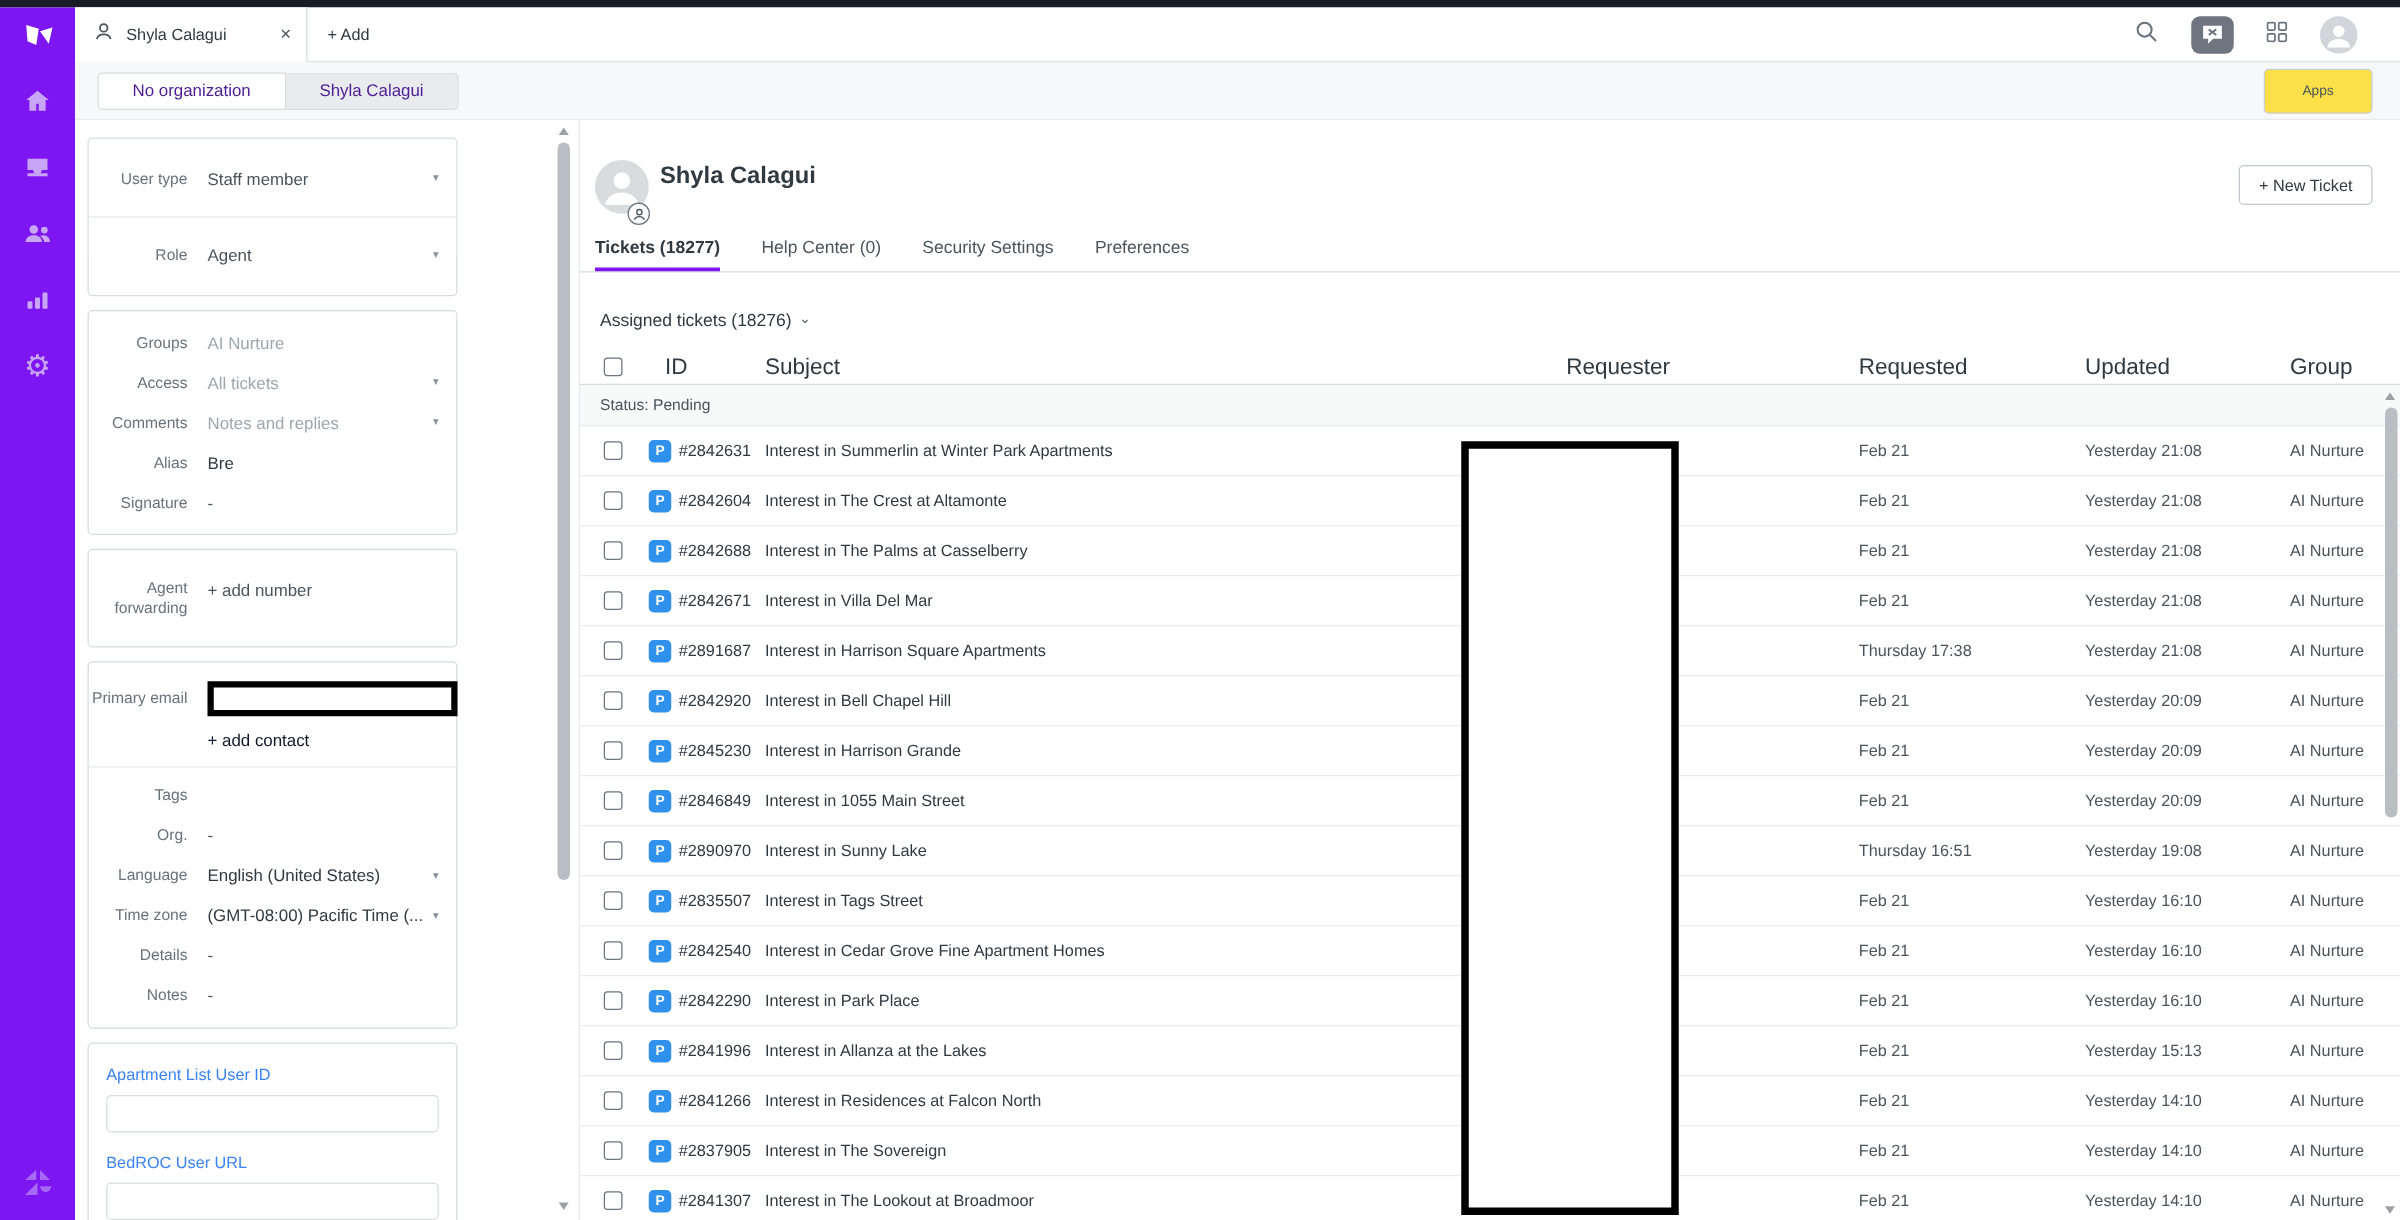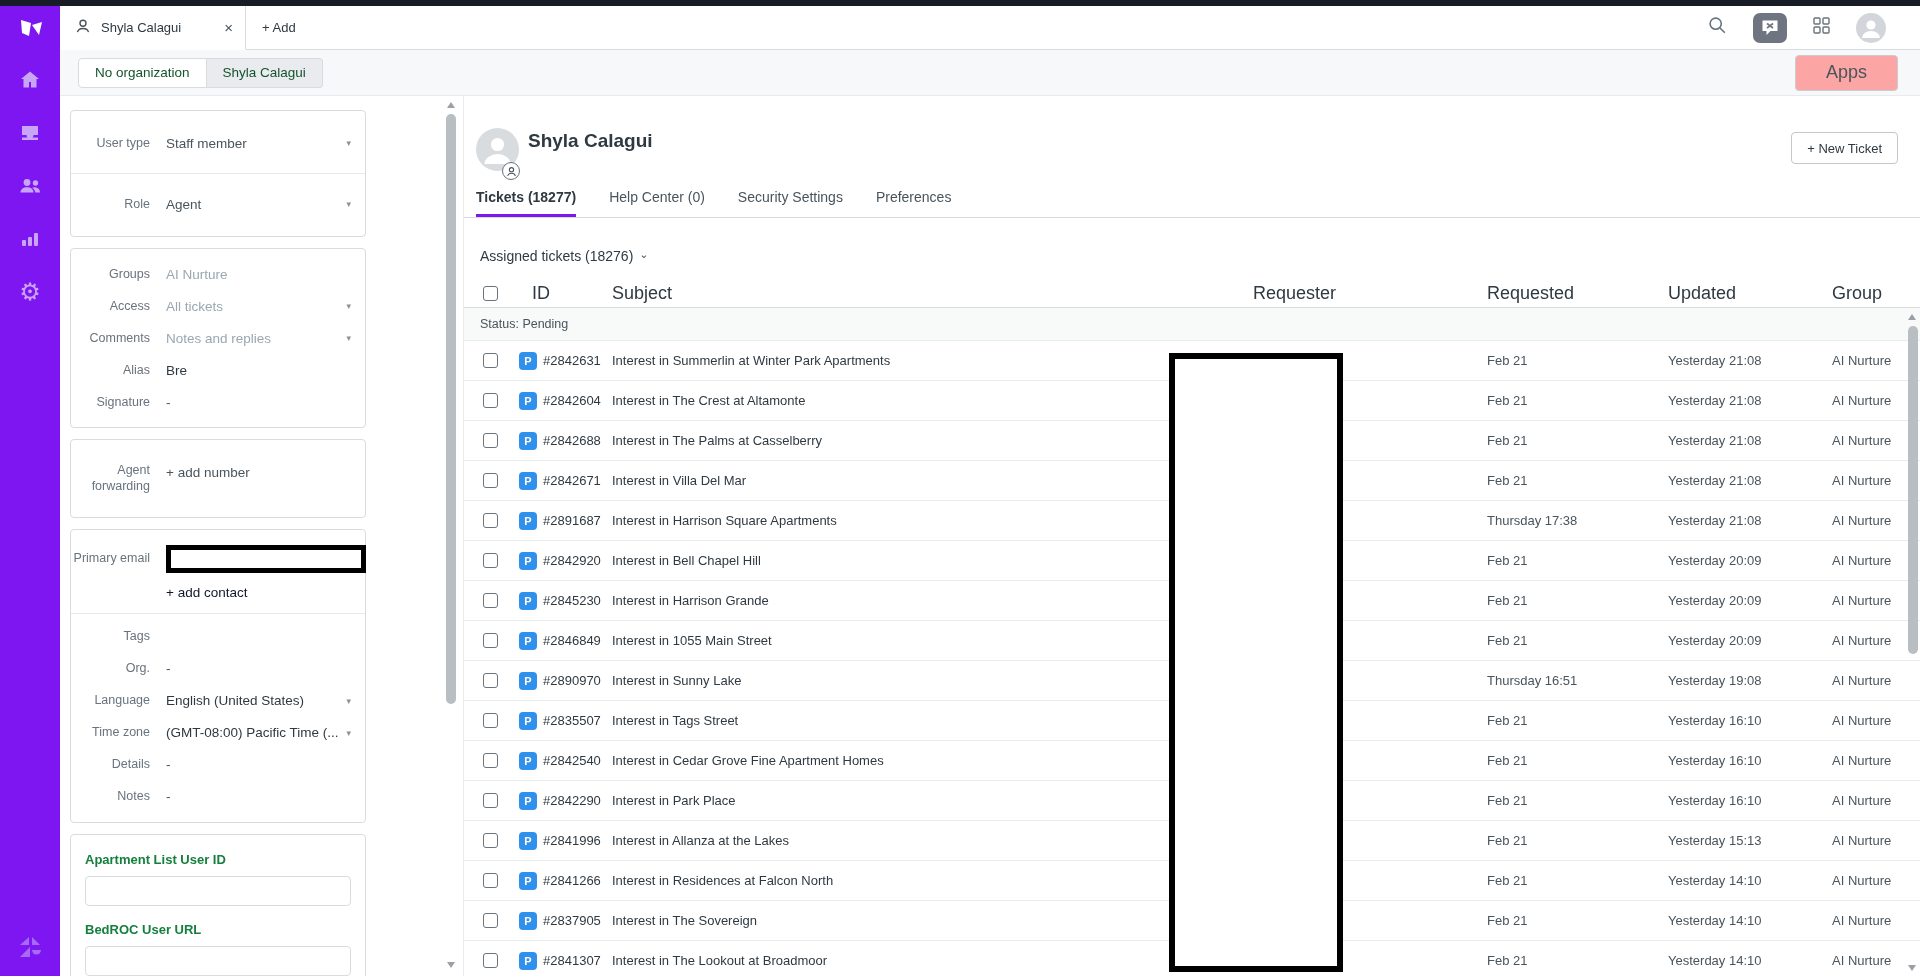--- a/index.html
+++ b/index.html
@@ -23,43 +23,43 @@
   .work-tab { width:186px; border-right:1px solid #d8dcde; display:flex; align-items:center; gap:10px; padding:0 12px 0 15px; background:#fff; margin-bottom:-1px; border-bottom:1px solid #fff; }
   .tab-title { flex:1; font-size:13px; color:#2f3941; white-space:nowrap; overflow:hidden; }
   .tab-close { font-size:15px; color:#49545c; cursor:default; }
   .add-btn { display:flex; align-items:center; padding:0 16px; font-size:13px; color:#2f3941; }
   .topbar-right { margin-left:auto; display:flex; align-items:center; gap:26px; padding-right:34px; }
   .msg-icon { width:34px; height:30px; background:#6e7480; border-radius:7px; display:flex; align-items:center; justify-content:center; }
   .avatar-sm { width:30px; height:30px; border-radius:50%; background:#d2d6da; overflow:hidden; }
 
   
   .crumbbar { height:46px; background:#f7f8f9; border-bottom:1px solid #e8eaed; display:flex; align-items:center; padding:0 22px 0 18px; }
-  .crumb-tab { height:30px; display:flex; align-items:center; padding:0 16px; font-size:13.5px; color:#14532d; white-space:nowrap; }
+  .crumb-tab { height:30px; display:flex; align-items:center; padding:0 27px; font-size:13.5px; color:#4c1d95; white-space:nowrap; }
   .crumb-tab.org { background:#fff; border:1px solid #d8dcde; border-radius:4px 0 0 4px; }
   .crumb-tab.usr { background:#e9ebee; border:1px solid #d8dcde; border-left:none; border-radius:0 4px 4px 0; }
-  .apps-btn { margin-left:auto; height:36px; padding:0 30px; background:#fca5a5; border:1px solid #c8cdd1; border-radius:4px; font-size:18px; color:#49545c; display:flex; align-items:center; }
+  .apps-btn { margin-left:auto; height:36px; padding:0 30px; background:#fde047; border:1px solid #c8cdd1; border-radius:4px; font-size:11px; color:#49545c; display:flex; align-items:center; }
 
   
   .content { flex:1; display:flex; min-height:0; }
 
   
   .panel { width:404px; flex-shrink:0; background:#fff; border-right:1px solid #e8eaed; padding:14px 16px 0 10px; position:relative; overflow:hidden; }
   .card { width:296px; background:#fff; border:1px solid #d8dcde; border-radius:4px; margin-bottom:11px; padding:9px 0; }
   .frow { display:flex; align-items:center; padding:6px 14px 6px 0; }
   .frow.tall { padding:13px 14px 13px 0; }
   .flabel { width:95px; flex-shrink:0; text-align:right; padding-right:16px; font-size:12.5px; color:#68737d; line-height:1.3; }
   .fvalue { flex:1; min-height:20px; font-size:13.5px; color:#49545c; display:flex; align-items:center; }
   .fvalue.muted { color:#9aa7b0; }
   .fvalue.dark { color:#2f3941; }
   .chev { margin-left:auto; font-family:"DejaVu Sans",sans-serif; font-size:9px; color:#87929d; }
   .divider { height:1px; background:#e8eaed; margin:7px 0; }
   .redact-email { width:200px; height:28px; border:5px solid #000; background:#fff; }
   .inline-action { font-size:13.5px; color:#0f172a; }
   .inp-group { padding:8px 14px 8px 14px; }
-  .inp-label { font-size:13px; color:#15803d; margin-bottom:9px;font-weight:bold; }
+  .inp-label { font-size:13px; color:#3b82f6; margin-bottom:9px; }
   .txt-input { width:100%; height:30px; border:1px solid #d8dcde; border-radius:4px; background:#fff; font-size:13px; padding:0 8px; color:#2f3941; font-family:"Liberation Sans",sans-serif; }
 
   
   .v-scroll { position:absolute; top:0; right:6px; width:12px; height:100%; }
   .v-thumb { position:absolute; left:1px; width:10px; background:#b9bec3; border-radius:6px; }
   .arr { position:absolute; left:2px; width:0; height:0; border-left:4px solid transparent; border-right:4px solid transparent; }
   .arr.up { border-bottom:6px solid #9aa0a6; }
   .arr.down { border-top:6px solid #9aa0a6; }
 
   

